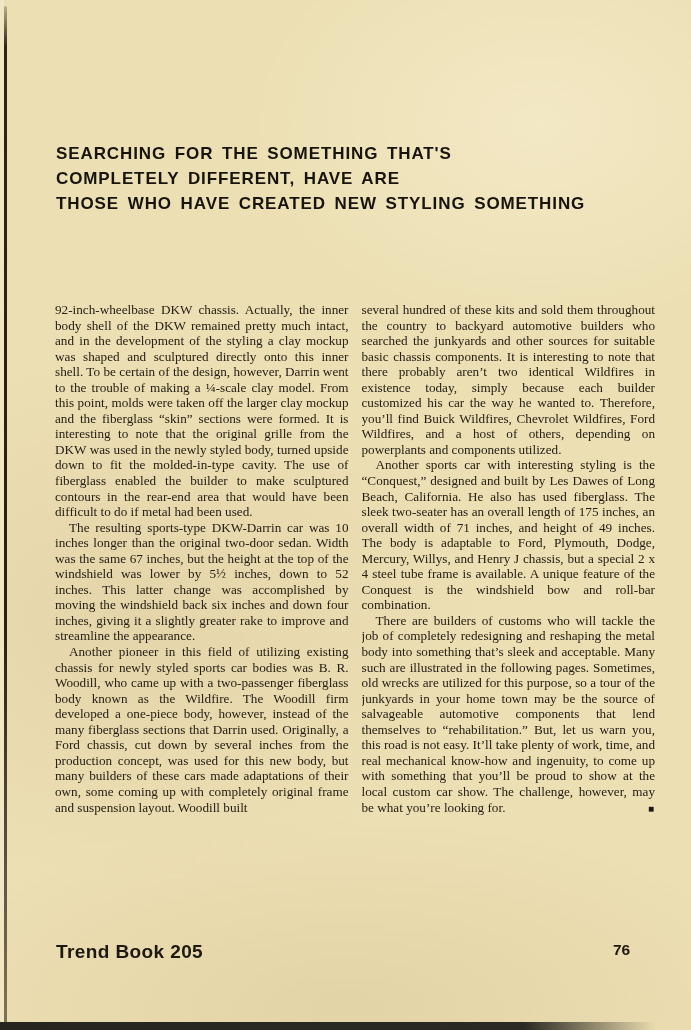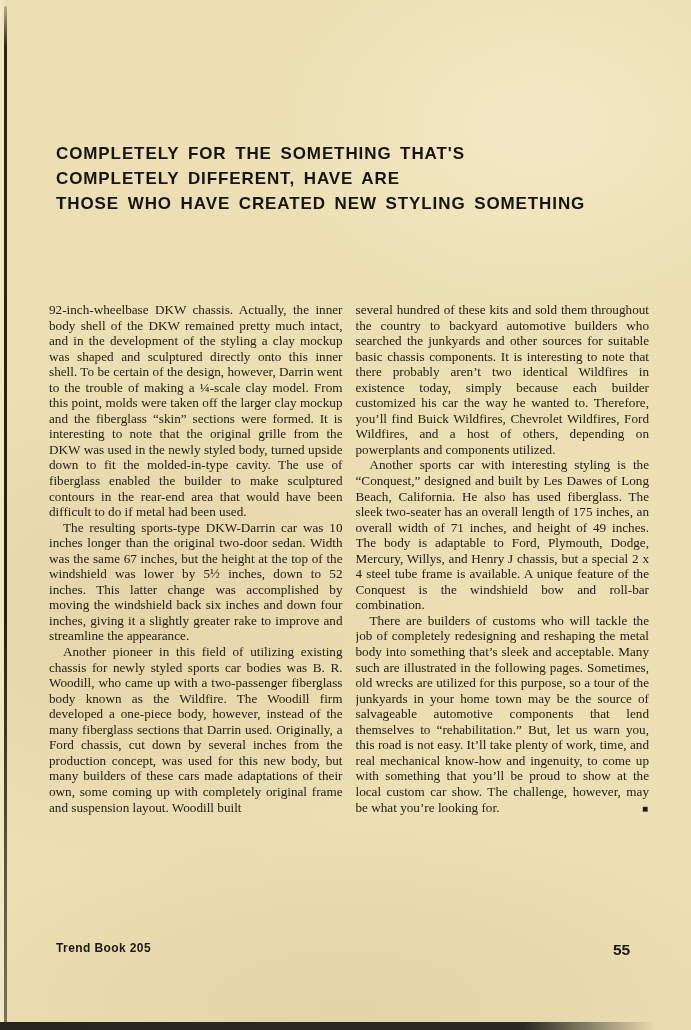--- a/index.html
+++ b/index.html
@@ -39,21 +39,21 @@
     font-family: "Liberation Sans", sans-serif;
     font-weight: bold;
     font-size: 17px;
     line-height: 25px;
     letter-spacing: 0.9px;
     word-spacing: 3px;
     color: #17130d;
   }
   
   .columns {
-    position: absolute; left: 49px; top: 302px;
+    position: absolute; left: 55px; top: 302px;
     width: 600px; height: 622px;
     display: flex;
     gap: 13px;
   }
   .col {
     width: 294px; height: 622px;
     overflow: hidden;
     font-size: 13.2px;
     line-height: 15.55px;
     color: #262016;
@@ -63,42 +63,42 @@
   .col p.indent { text-indent: 14px; }
   .endmark {
     position: absolute; right: 1px; bottom: 1px;
     font-size: 10px; line-height: 10px;
     color: #1c1811;
   }
   
   .footer-left {
     position: absolute; left: 56px; top: 941px;
     font-family: "Liberation Sans", sans-serif;
-    font-weight: bold; font-size: 12px;
+    font-weight: bold; font-size: 19px;
     letter-spacing: 0.4px;
     color: #1d1810;
   }
   .footer-right {
     position: absolute; left: 613px; top: 941px;
     font-family: "Liberation Sans", sans-serif;
     font-weight: bold; font-size: 15.5px;
     color: #1d1810;
   }
 </style>
 </head>
 <body>
 
 <div class="page">
 
   <div class="edge-sliver"></div>
   <div class="spine-line"></div>
   <div class="bottom-band"></div>
 
   <div class="headline">
-    <div>COMPLETELY FOR THE SOMETHING THAT'S</div>
+    <div>SEARCHING FOR THE SOMETHING THAT'S</div>
     <div>COMPLETELY DIFFERENT, HAVE ARE</div>
     <div>THOSE WHO HAVE CREATED NEW STYLING SOMETHING</div>
   </div>
 
   <div class="columns">
     <div class="col">
       <p class="para">92-inch-wheelbase DKW chassis. Actually, the inner body shell of the DKW remained pretty much intact, and in the development of the styling a clay mockup was shaped and sculptured directly onto this inner shell. To be certain of the design, however, Darrin went to the trouble of making a ¼-scale clay model. From this point, molds were taken off the larger clay mockup and the fiberglass “skin” sections were formed. It is interesting to note that the original grille from the DKW was used in the newly styled body, turned upside down to fit the molded-in-type cavity. The use of fiberglass enabled the builder to make sculptured contours in the rear-end area that would have been difficult to do if metal had been used.</p>
       <p class="para indent">The resulting sports-type DKW-Darrin car was 10 inches longer than the original two-door sedan. Width was the same 67 inches, but the height at the top of the windshield was lower by 5½ inches, down to 52 inches. This latter change was accomplished by moving the windshield back six inches and down four inches, giving it a slightly greater rake to improve and streamline the appearance.</p>
       <p class="para indent">Another pioneer in this field of utilizing existing chassis for newly styled sports car bodies was B. R. Woodill, who came up with a two-passenger fiberglass body known as the Wildfire. The Woodill firm developed a one-piece body, however, instead of the many fiberglass sections that Darrin used. Originally, a Ford chassis, cut down by several inches from the production concept, was used for this new body, but many builders of these cars made adaptations of their own, some coming up with completely original frame and suspension layout. Woodill built</p>
     </div>
@@ -106,15 +106,15 @@
       <p class="para">several hundred of these kits and sold them throughout the country to backyard automotive builders who searched the junkyards and other sources for suitable basic chassis components. It is interesting to note that there probably aren’t two identical Wildfires in existence today, simply because each builder customized his car the way he wanted to. Therefore, you’ll find Buick Wildfires, Chevrolet Wildfires, Ford Wildfires, and a host of others, depending on powerplants and components utilized.</p>
       <p class="para indent">Another sports car with interesting styling is the “Conquest,” designed and built by Les Dawes of Long Beach, California. He also has used fiberglass. The sleek two-seater has an overall length of 175 inches, an overall width of 71 inches, and height of 49 inches. The body is adaptable to Ford, Plymouth, Dodge, Mercury, Willys, and Henry J chassis, but a special 2 x 4 steel tube frame is available. A unique feature of the Conquest is the windshield bow and roll-bar combination.</p>
       <p class="para indent">
         <span>There are builders of customs who will tackle the job of completely redesigning and reshaping the metal body into something that’s sleek and acceptable. Many such are illustrated in the following pages. Sometimes, old wrecks are utilized for this purpose, so a tour of the junkyards in your home town may be the source of salvageable automotive components that lend themselves to “rehabilitation.” But, let us warn you, this road is not easy. It’ll take plenty of work, time, and real mechanical know-how and ingenuity, to come up with something that you’ll be proud to show at the local custom car show. The challenge, however, may be what you’re looking for.</span>
         <span class="endmark">■</span>
       </p>
     </div>
   </div>
 
   <div class="footer-left">Trend Book 205</div>
-  <div class="footer-right">55</div>
+  <div class="footer-right">76</div>
 
 </div>
 
 </body></html>

